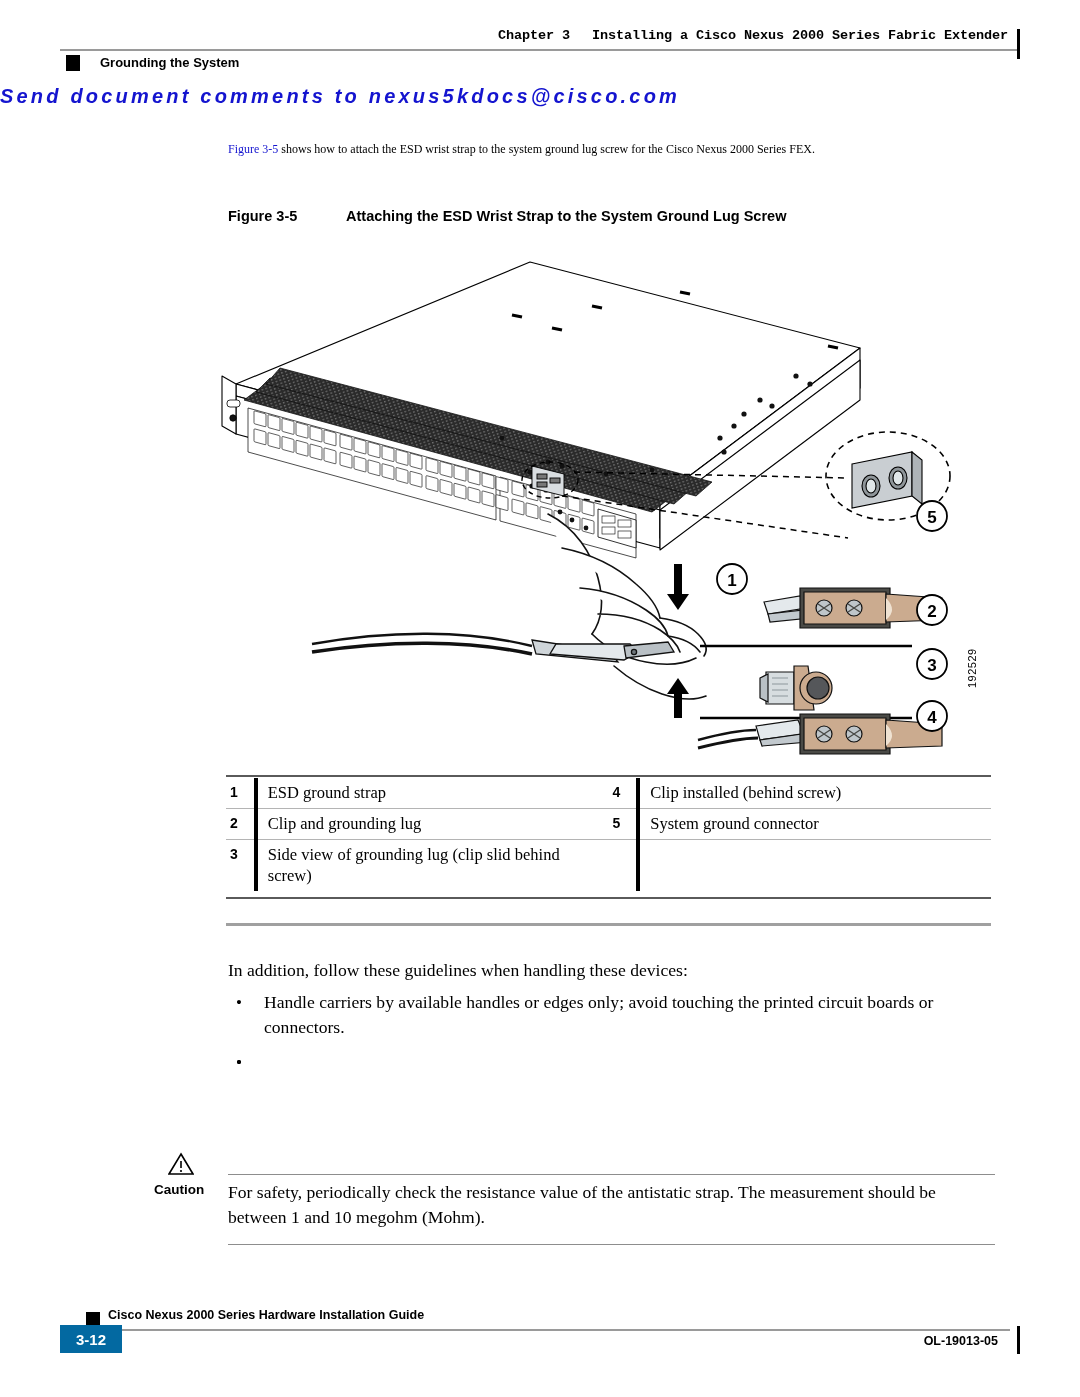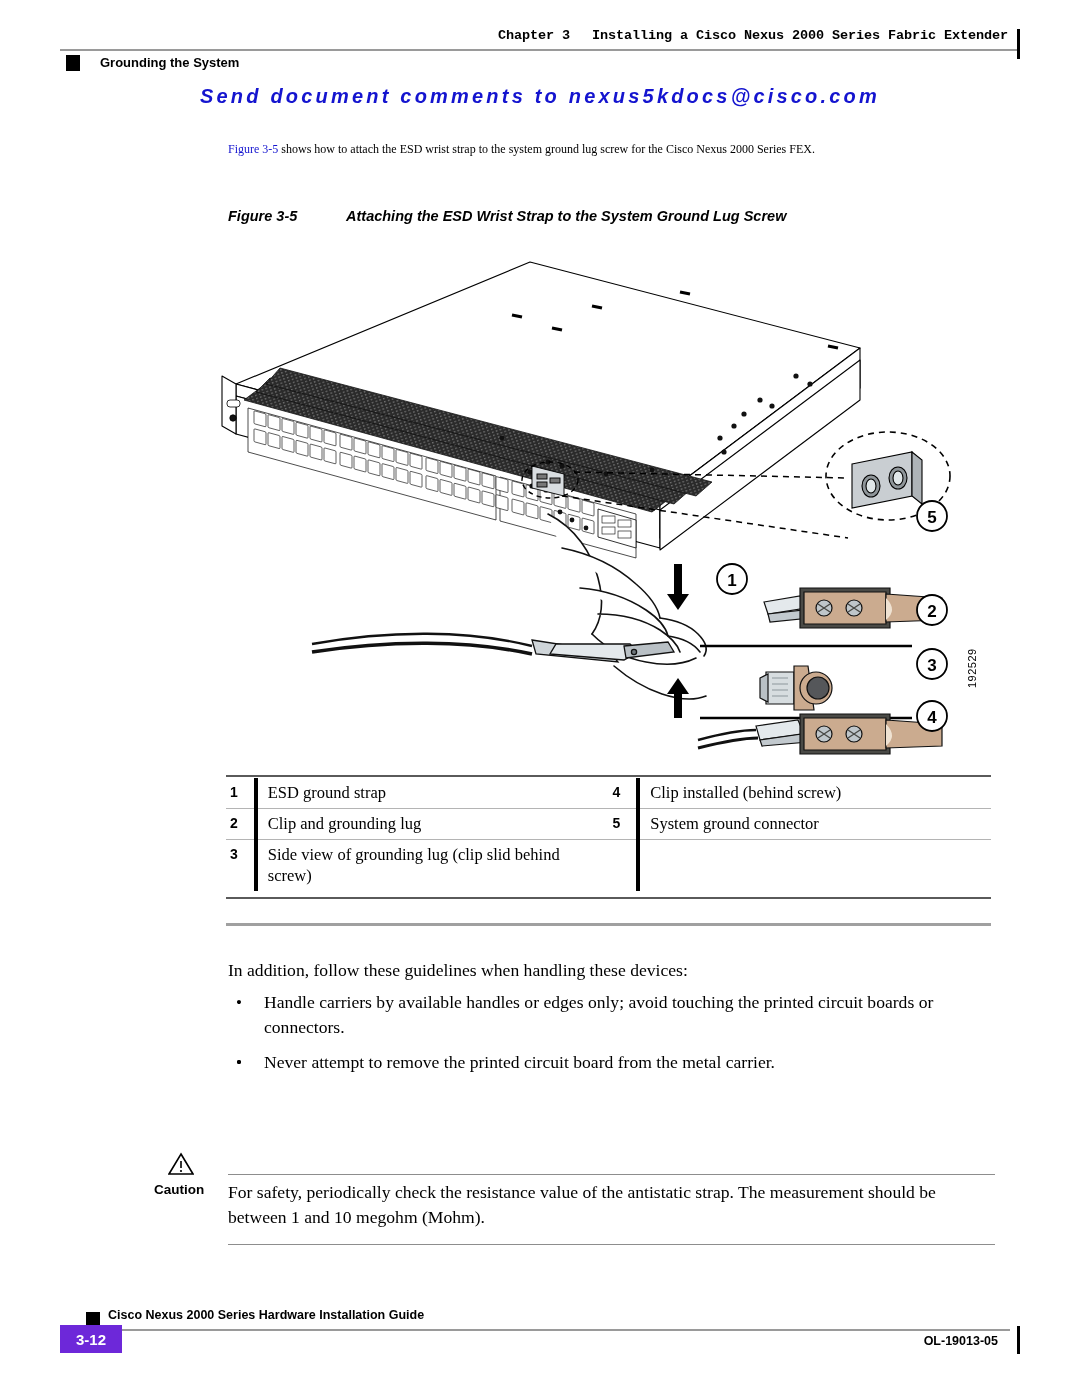--- a/index.html
+++ b/index.html
@@ -67,21 +67,21 @@
     font-weight: bold;
     font-size: 13px;
   }
 
   
   .blue-banner {
     position: absolute;
     top: 85px;
     left: 0;
     width: 1080px;
-    text-align: center;
+    text-align: left;
     font-family: "Liberation Sans", sans-serif;
     font-style: italic;
     font-weight: bold;
     font-size: 20px;
     letter-spacing: 3.2px;
     color: #1414cf;
     white-space: nowrap;
   }
 
   
@@ -95,21 +95,20 @@
   }
   .xref { color: #1414cf; }
 
   .fig-caption {
     position: absolute;
     top: 208px;
     left: 228px;
     width: 780px;
     font-family: "Liberation Sans", sans-serif;
     font-weight: bold;
-    font-style: italic;
     font-size: 14.5px;
   }
   .fig-caption .fc-num {
     display: inline-block;
     width: 118px;
   }
 
   
   .figure-area {
     position: absolute;
@@ -285,21 +284,21 @@
     right: 10px;
     height: 2px;
     background: #9a9a9a;
   }
   .ftr-pagebox {
     position: absolute;
     top: 17px;
     left: 0px;
     width: 62px;
     height: 28px;
-    background: #6d28d9;
+    background: #0369a1;
     color: #fff;
     font-family: "Liberation Sans", sans-serif;
     font-weight: bold;
     font-size: 15px;
     display: flex;
     align-items: center;
     justify-content: center;
   }
   .ftr-square {
     position: absolute;
@@ -639,21 +638,20 @@
 <div class="bullets">
   <div class="bullet-row">
     <span class="bullet-dot">•</span>
     <span>Handle carriers by available handles or edges only; avoid touching the printed circuit boards or connectors.</span>
   </div>
   <div class="bullet-row">
     <span class="bullet-dot">•</span>
   </div>
   <div class="bullet-row">
     <span class="bullet-dot">•</span>
-    <span>Never attempt to remove the printed circuit board from the metal carrier.</span>
   </div>
 </div>
 
 <div class="caution-block">
   <div class="caution-rule-top"></div>
   <svg class="caution-icon" viewBox="0 0 26 24">
     <polygon points="13,2 25,22 1,22" fill="none" stroke="#000" stroke-width="1.6"></polygon>
     <line x1="13" y1="9" x2="13" y2="16" stroke="#000" stroke-width="1.6"></line>
     <circle cx="13" cy="19" r="1.1" fill="#000"></circle>
   </svg>

